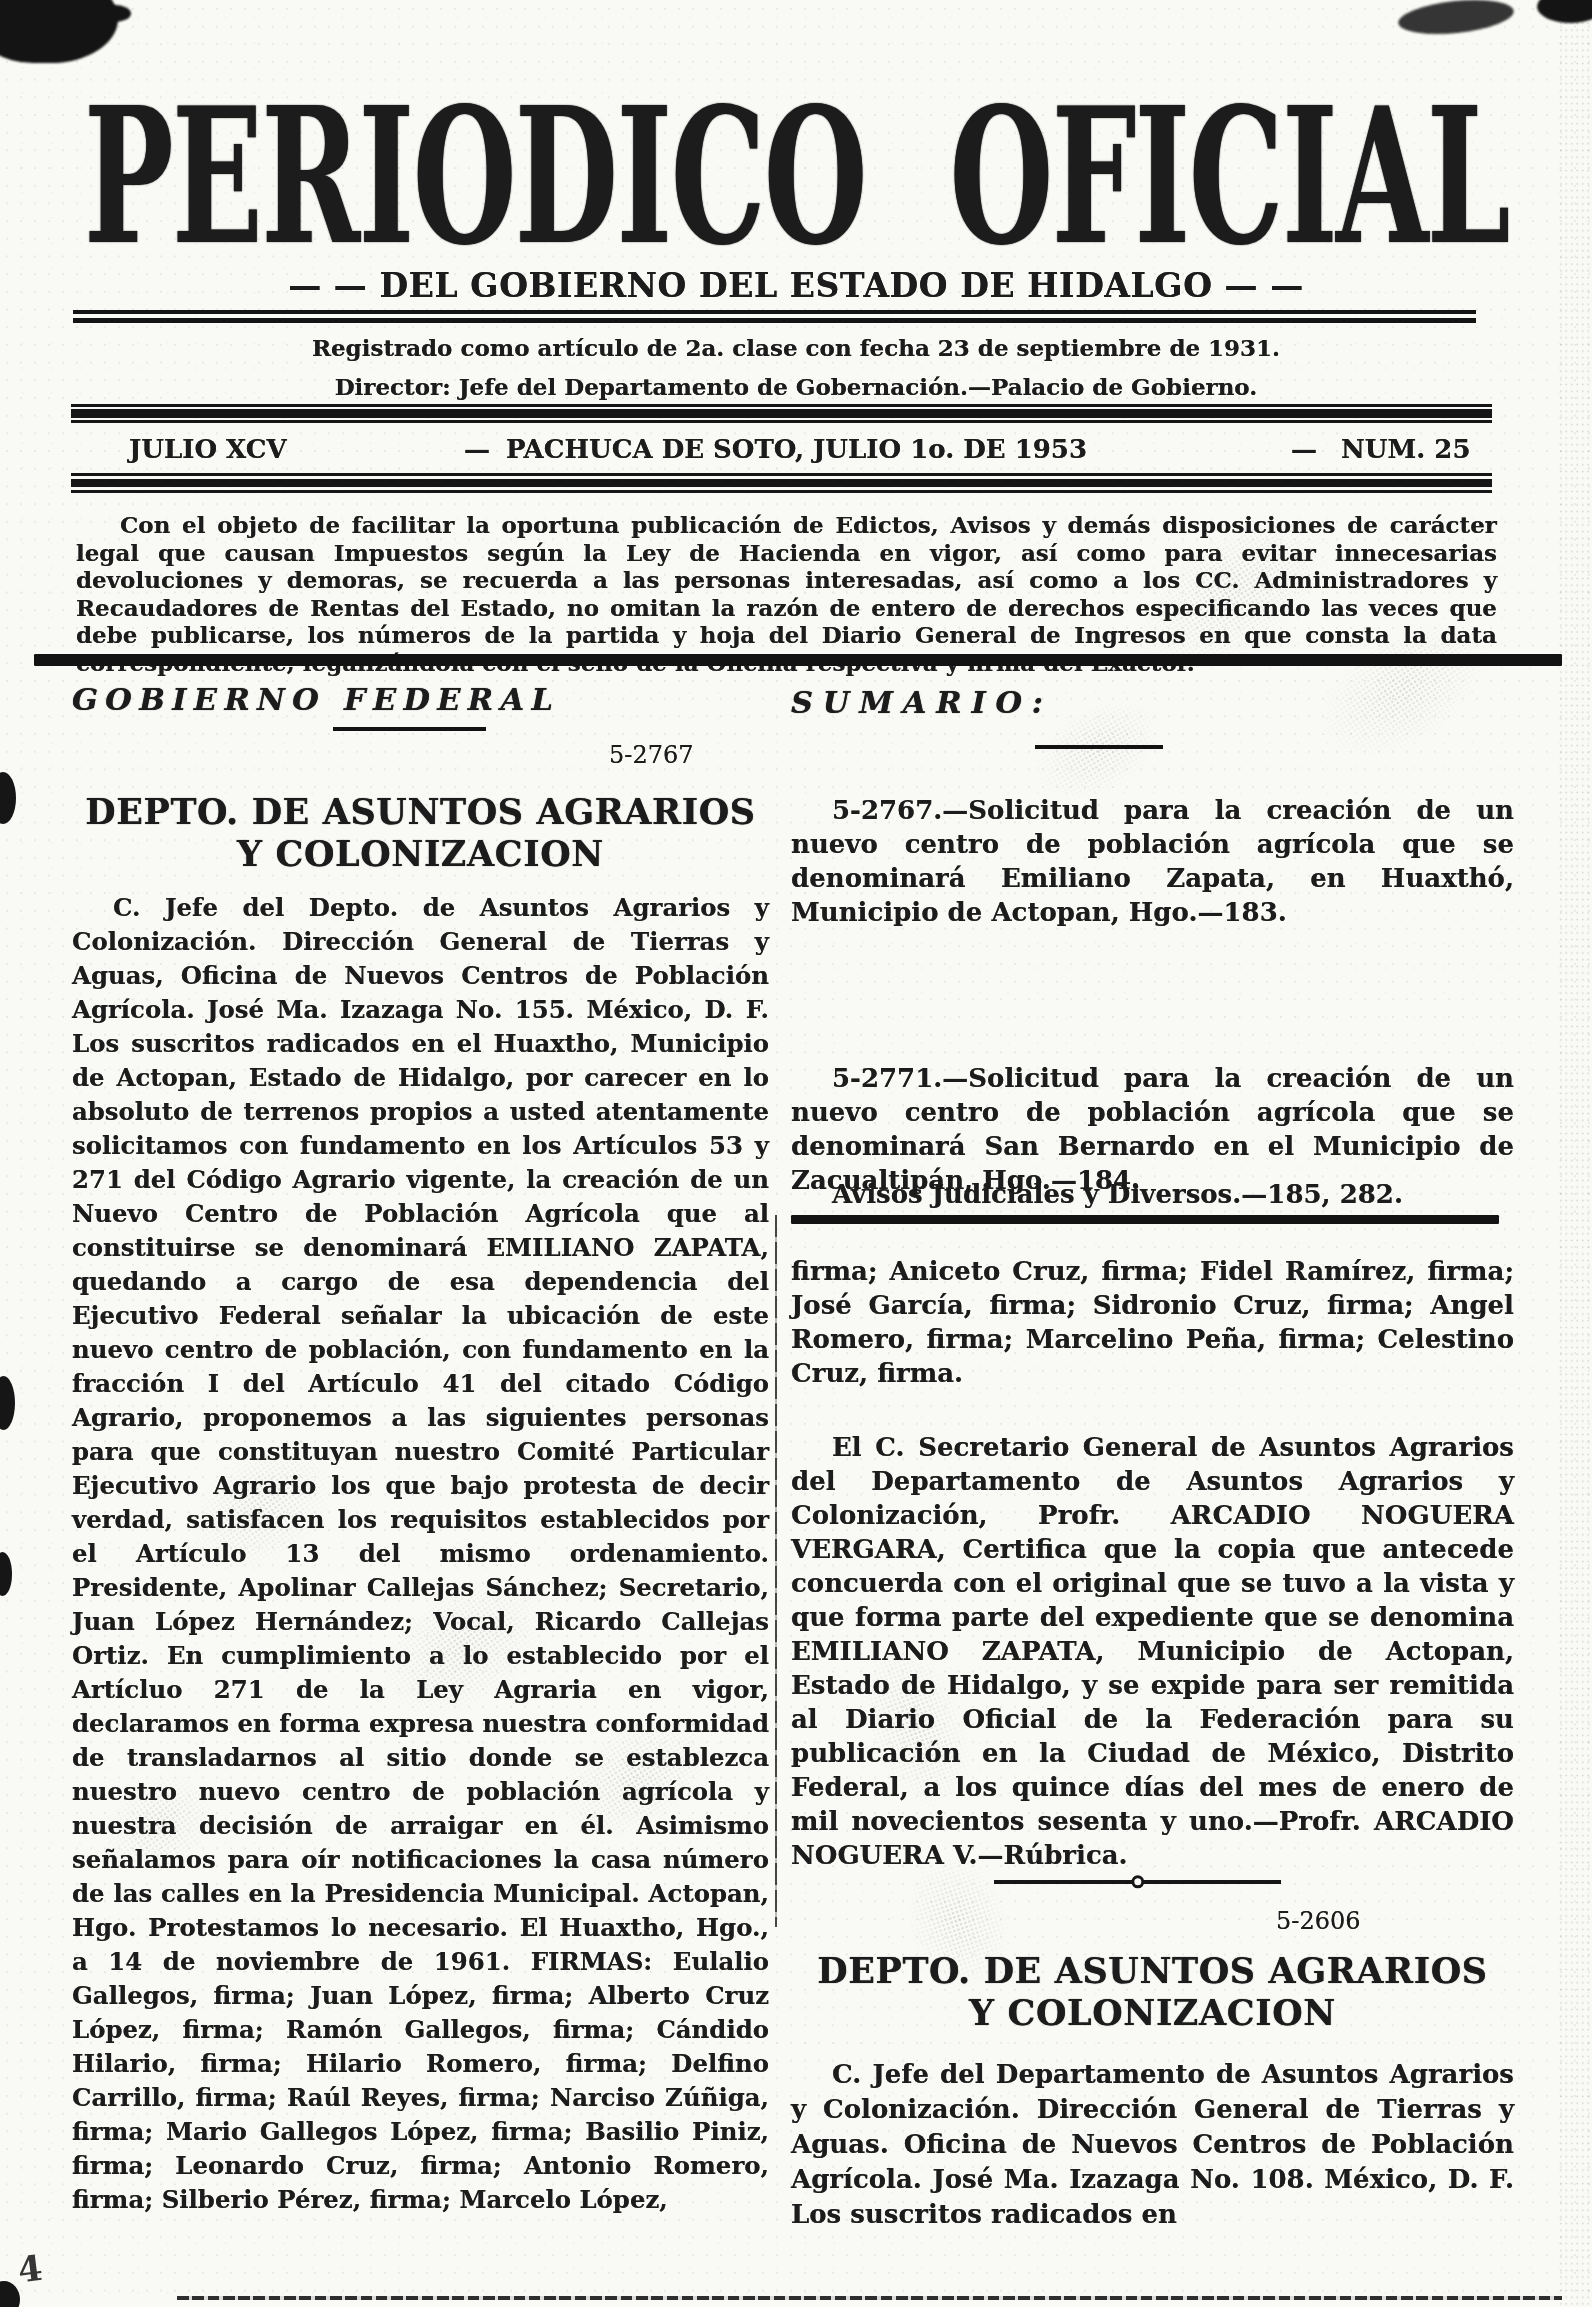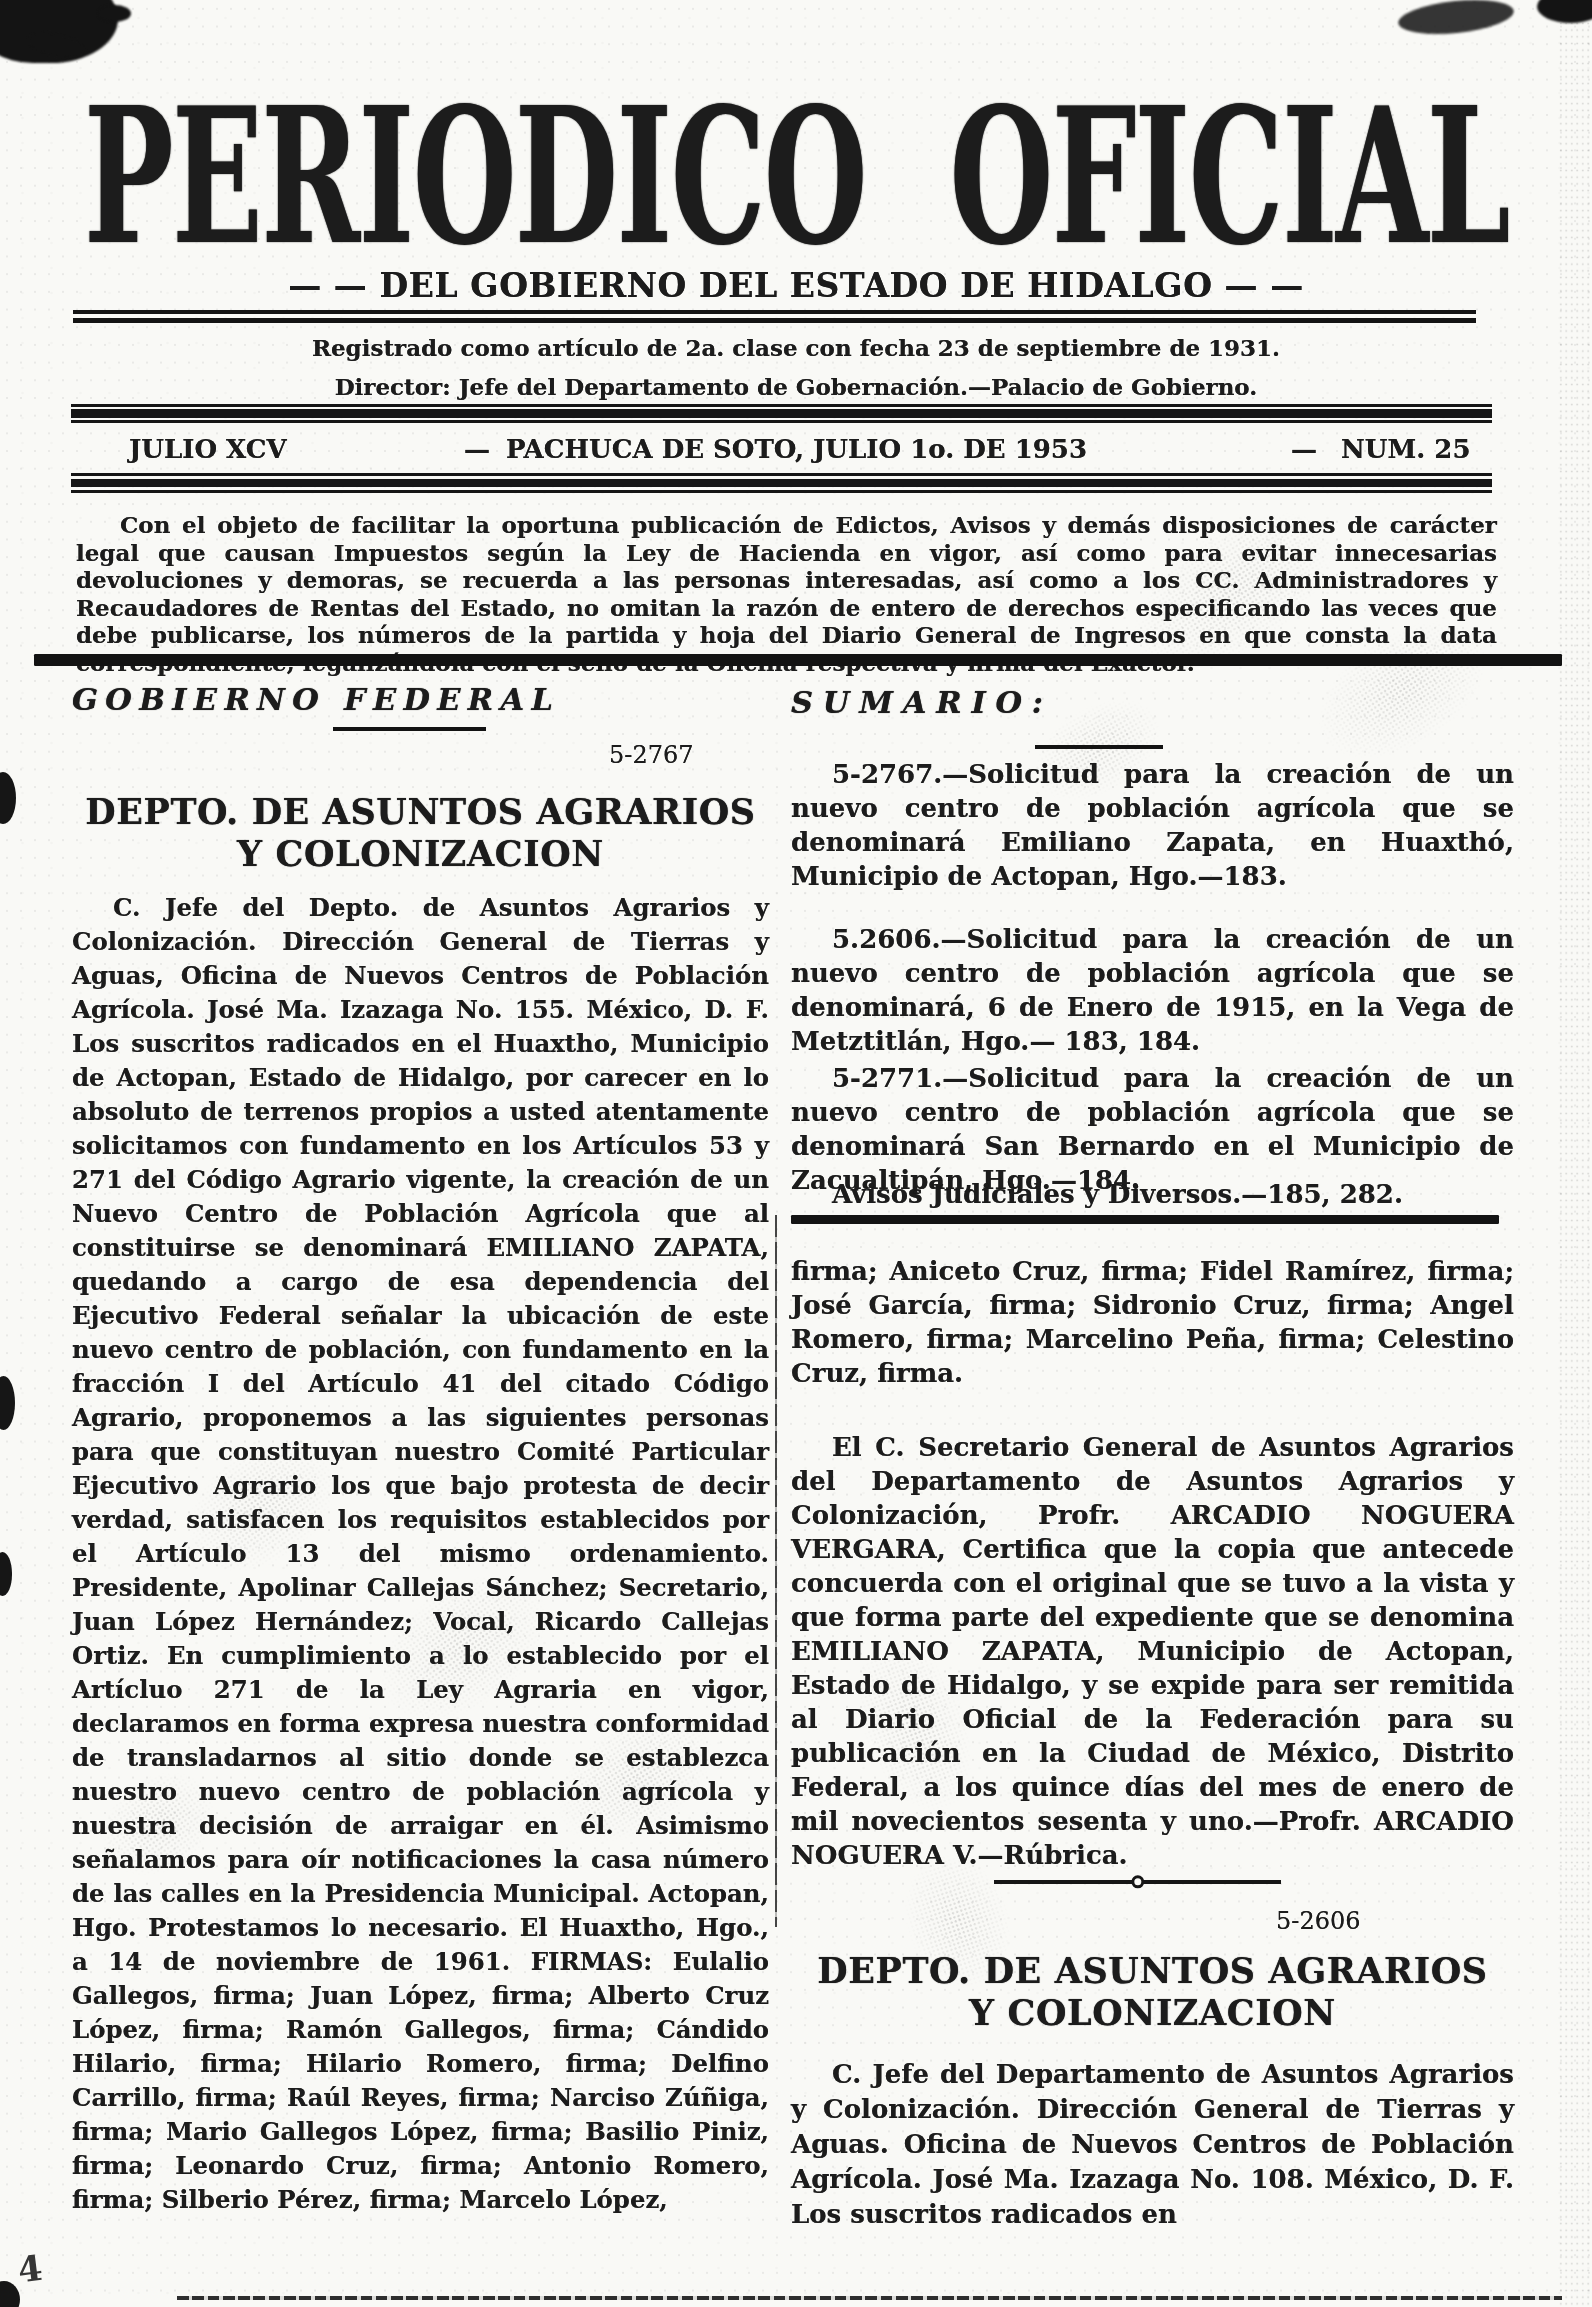--- a/index.html
+++ b/index.html
@@ -126,22 +126,21 @@
     <div class="doc-num" style="top:741px;left:537px;">5-2767</div>
     <div class="dept-head" style="top:791px;">DEPTO. DE ASUNTOS AGRARIOS</div>
     <div class="dept-head" style="top:833px;">Y COLONIZACION</div>
     <p class="body-par indent" style="top:891px;left:0;width:697px;">C. Jefe del Depto. de Asuntos Agrarios y Colonización. Dirección General de Tierras y Aguas, Oficina de Nuevos Centros de Población Agrícola. José Ma. Izazaga No. 155. México, D. F. Los suscritos radicados en el Huaxtho, Municipio de Actopan, Estado de Hidalgo, por carecer en lo absoluto de terrenos propios a usted atentamente solicitamos con fundamento en los Artículos 53 y 271 del Código Agrario vigente, la creación de un Nuevo Centro de Población Agrícola que al constituirse se denominará EMILIANO ZAPATA, quedando a cargo de esa dependencia del Ejecutivo Federal señalar la ubicación de este nuevo centro de población, con fundamento en la fracción I del Artículo 41 del citado Código Agrario, proponemos a las siguientes personas para que constituyan nuestro Comité Particular Ejecutivo Agrario los que bajo protesta de decir verdad, satisfacen los requisitos establecidos por el Artículo 13 del mismo ordenamiento. Presidente, Apolinar Callejas Sánchez; Secretario, Juan López Hernández; Vocal, Ricardo Callejas Ortiz. En cumplimiento a lo establecido por el Artícluo 271 de la Ley Agraria en vigor, declaramos en forma expresa nuestra conformidad de transladarnos al sitio donde se establezca nuestro nuevo centro de población agrícola y nuestra decisión de arraigar en él. Asimismo señalamos para oír notificaciones la casa número de las calles en la Presidencia Municipal. Actopan, Hgo. Protestamos lo necesario. El Huaxtho, Hgo., a 14 de noviembre de 1961. FIRMAS: Eulalio Gallegos, firma; Juan López, firma; Alberto Cruz López, firma; Ramón Gallegos, firma; Cándido Hilario, firma; Hilario Romero, firma; Delfino Carrillo, firma; Raúl Reyes, firma; Narciso Zúñiga, firma; Mario Gallegos López, firma; Basilio Piniz, firma; Leonardo Cruz, firma; Antonio Romero, firma; Silberio Pérez, firma; Marcelo López,</p>
   </div>
 
   <div class="rcol">
     <div class="col-title" style="top:684px;left:0;width:100%;font-size:30.5px;letter-spacing:9.8px;">SUMARIO:</div>
     <div class="underline" style="top:745px;left:244px;width:128px;"></div>
 
-    <p class="body-par indent" style="top:757px;left:0;width:723px;">5-2767.—Solicitud para la creación de un nuevo centro de población agrícola que se denominará Emiliano Zapata, en Huaxthó, Municipio de Actopan, Hgo.—183.</p>
-    <p class="body-par indent" style="top:922px;left:0;width:723px;">5.2606.—Solicitud para la creación de un nuevo centro de población agrícola que se denominará, 6 de Enero de 1915, en la Vega de Metztitlán, Hgo.— 183, 184.</p>
+    <p class="body-par indent" style="top:793px;left:0;width:723px;">5-2767.—Solicitud para la creación de un nuevo centro de población agrícola que se denominará Emiliano Zapata, en Huaxthó, Municipio de Actopan, Hgo.—183.</p>
     <p class="body-par indent" style="top:1061px;left:0;width:723px;">5-2771.—Solicitud para la creación de un nuevo centro de población agrícola que se denominará San Bernardo en el Municipio de Zacualtipán, Hgo.—184.</p>
     <p class="body-par indent" style="top:1177px;left:0;width:723px;">Avisos Judiciales y Diversos.—185, 282.</p>
 
     <div class="rule-thick" style="top:1215px;left:0;width:708px;height:9.2px;"></div>
 
     <p class="body-par" style="top:1254px;left:0;width:723px;">firma; Aniceto Cruz, firma; Fidel Ramírez, firma; José García, firma; Sidronio Cruz, firma; Angel Romero, firma; Marcelino Peña, firma; Celestino Cruz, firma.</p>
     <p class="body-par indent" style="top:1430px;left:0;width:723px;">El C. Secretario General de Asuntos Agrarios del Departamento de Asuntos Agrarios y Colonización, Profr. ARCADIO NOGUERA VERGARA, Certifica que la copia que antecede concuerda con el original que se tuvo a la vista y que forma parte del expediente que se denomina EMILIANO ZAPATA, Municipio de Actopan, Estado de Hidalgo, y se expide para ser remitida al Diario Oficial de la Federación para su publicación en la Ciudad de México, Distrito Federal, a los quince días del mes de enero de mil novecientos sesenta y uno.—Profr. ARCADIO NOGUERA V.—Rúbrica.</p>
 
     <div class="o-divider" style="top:1880px;left:203px;width:287px;">
         <span class="ring"></span>

